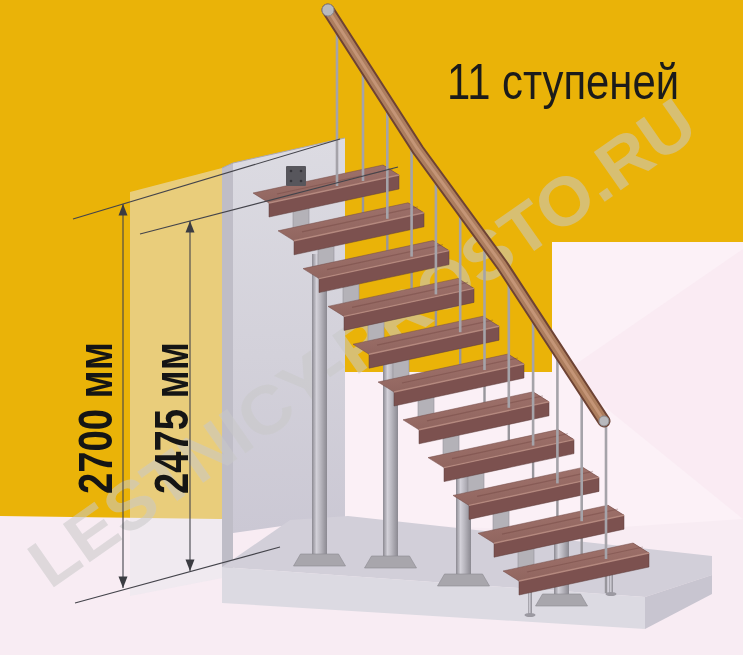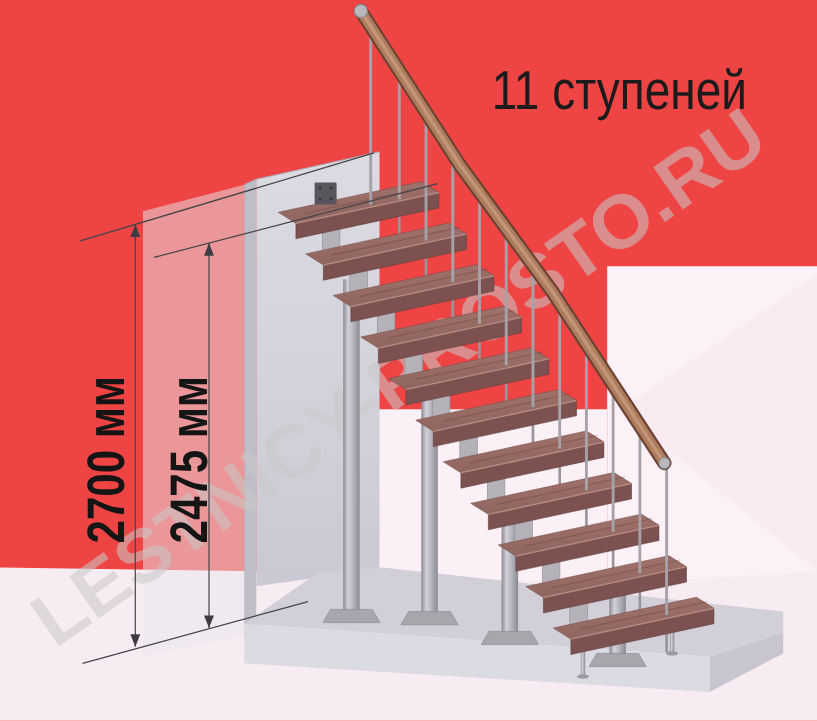--- a/index.html
+++ b/index.html
@@ -1,19 +1,19 @@
 <!DOCTYPE html>
 <html><head>
 <meta charset="utf-8">
 <style>
   html,body{margin:0;padding:0;background:#ffffff;}
   #stage{
     position:relative;
     width:743px;height:655px;
-    background:#ef4444;
+    background:#eab308;
     overflow:hidden;
     font-family:"Liberation Sans", sans-serif;
     text-align:right;
   }
   svg{display:block;}
   text{font-family:"Liberation Sans", sans-serif;}
 </style>
 </head>
 <body>
 

